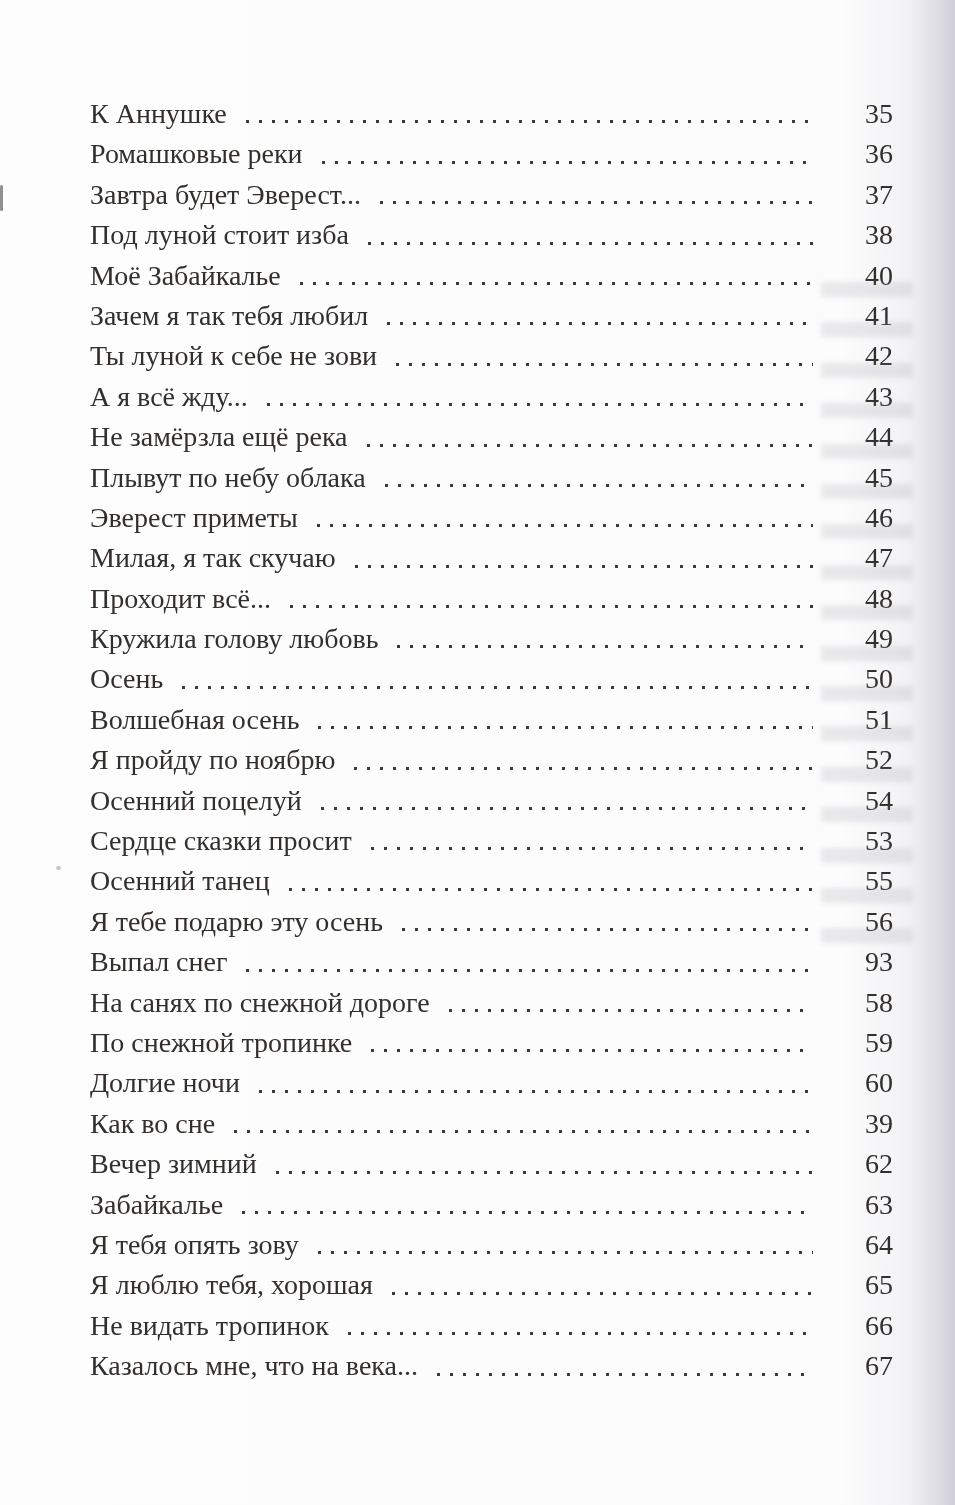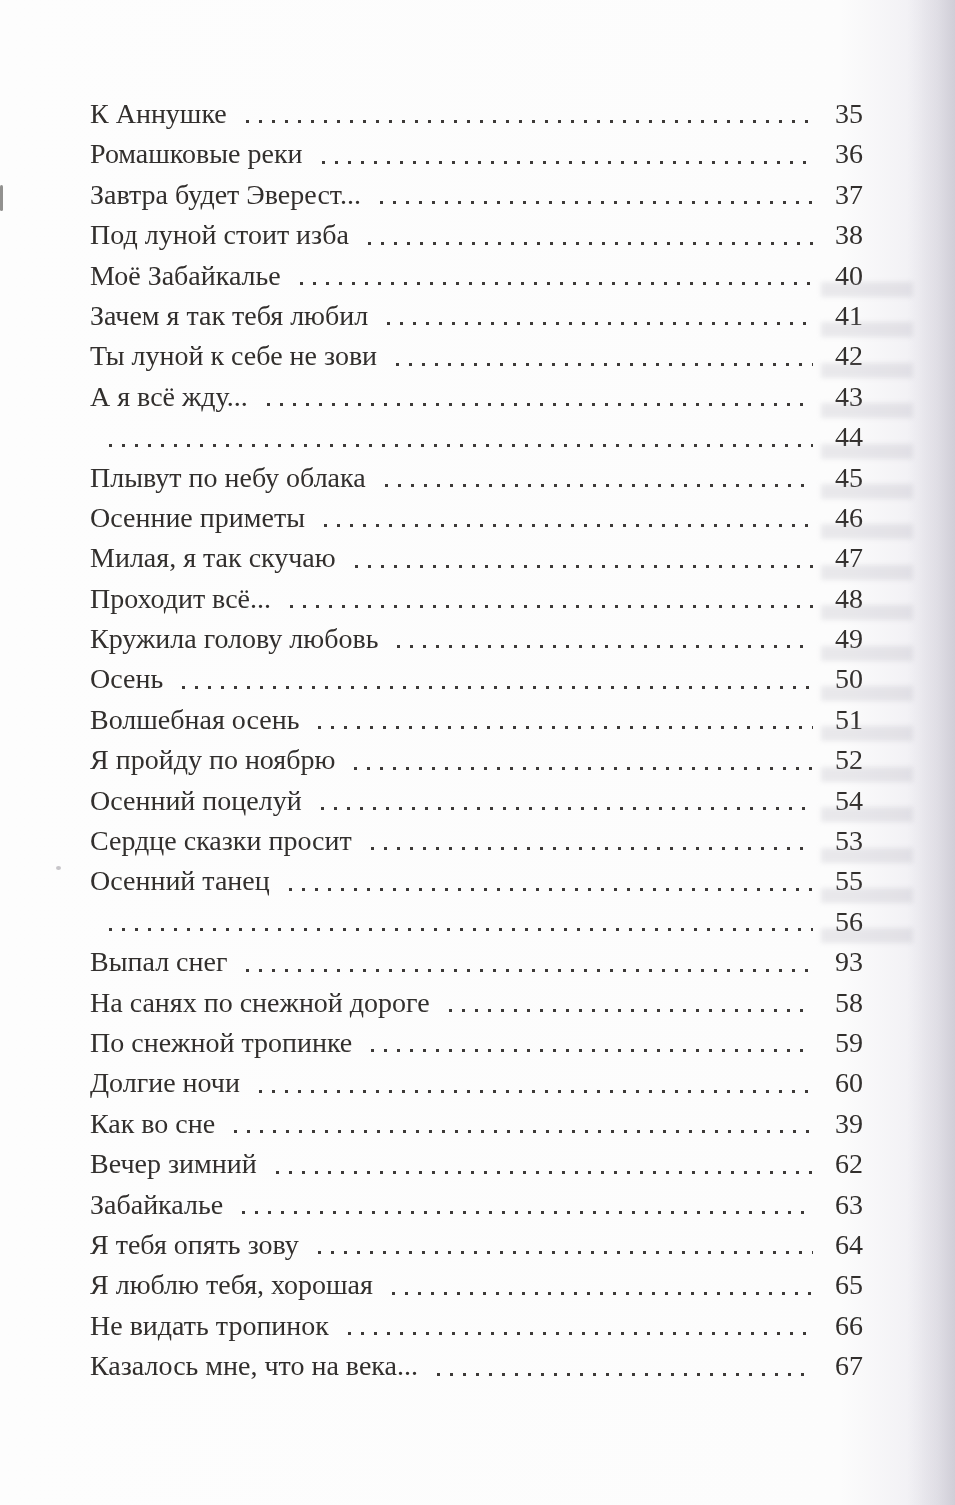--- a/index.html
+++ b/index.html
@@ -42,21 +42,21 @@
     align-self: stretch;
     margin-left: 14px;
     margin-right: 22px;
     background-image: radial-gradient(circle, #3d3a38 1.6px, rgba(61,58,56,0) 1.9px);
     background-size: 13px 13px;
     background-repeat: repeat-x;
     background-position: left 0 bottom 6px;
   }
   .num {
     flex: 0 0 58px;
-    text-align: left;
+    text-align: right;
   }
   
   .ghost {
     position: absolute;
     top: 282px;
     right: 42px;
     width: 92px;
     height: 662px;
     background: repeating-linear-gradient(
       to bottom,
@@ -135,30 +135,31 @@
         <span class="title">Ты луной к себе не зови</span>
         <span class="leader"></span>
         <span class="num">42</span>
       </div>
       <div class="row">
         <span class="title">А я всё жду...</span>
         <span class="leader"></span>
         <span class="num">43</span>
       </div>
       <div class="row">
+        <span class="title">Не замёрзла ещё река</span>
         <span class="leader"></span>
         <span class="num">44</span>
       </div>
       <div class="row">
         <span class="title">Плывут по небу облака</span>
         <span class="leader"></span>
         <span class="num">45</span>
       </div>
       <div class="row">
-        <span class="title">Осенние приметы</span>
+        <span class="title">Эверест приметы</span>
         <span class="leader"></span>
         <span class="num">46</span>
       </div>
       <div class="row">
         <span class="title">Милая, я так скучаю</span>
         <span class="leader"></span>
         <span class="num">47</span>
       </div>
       <div class="row">
         <span class="title">Проходит всё...</span>
@@ -194,20 +195,21 @@
         <span class="title">Сердце сказки просит</span>
         <span class="leader"></span>
         <span class="num">53</span>
       </div>
       <div class="row">
         <span class="title">Осенний танец</span>
         <span class="leader"></span>
         <span class="num">55</span>
       </div>
       <div class="row">
+        <span class="title">Я тебе подарю эту осень</span>
         <span class="leader"></span>
         <span class="num">56</span>
       </div>
       <div class="row">
         <span class="title">Выпал снег</span>
         <span class="leader"></span>
         <span class="num">93</span>
       </div>
       <div class="row">
         <span class="title">На санях по снежной дороге</span>

